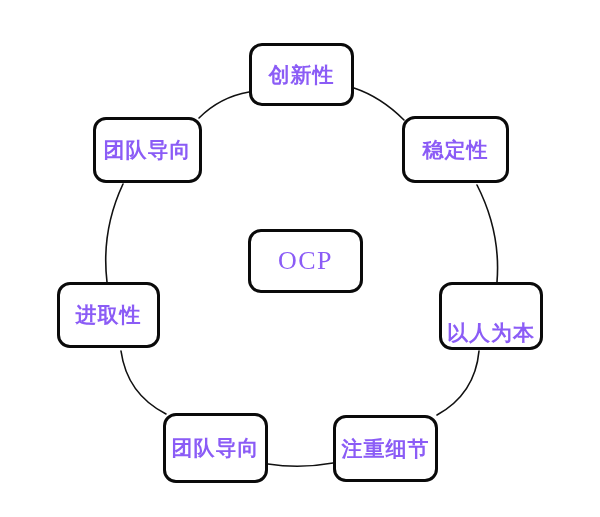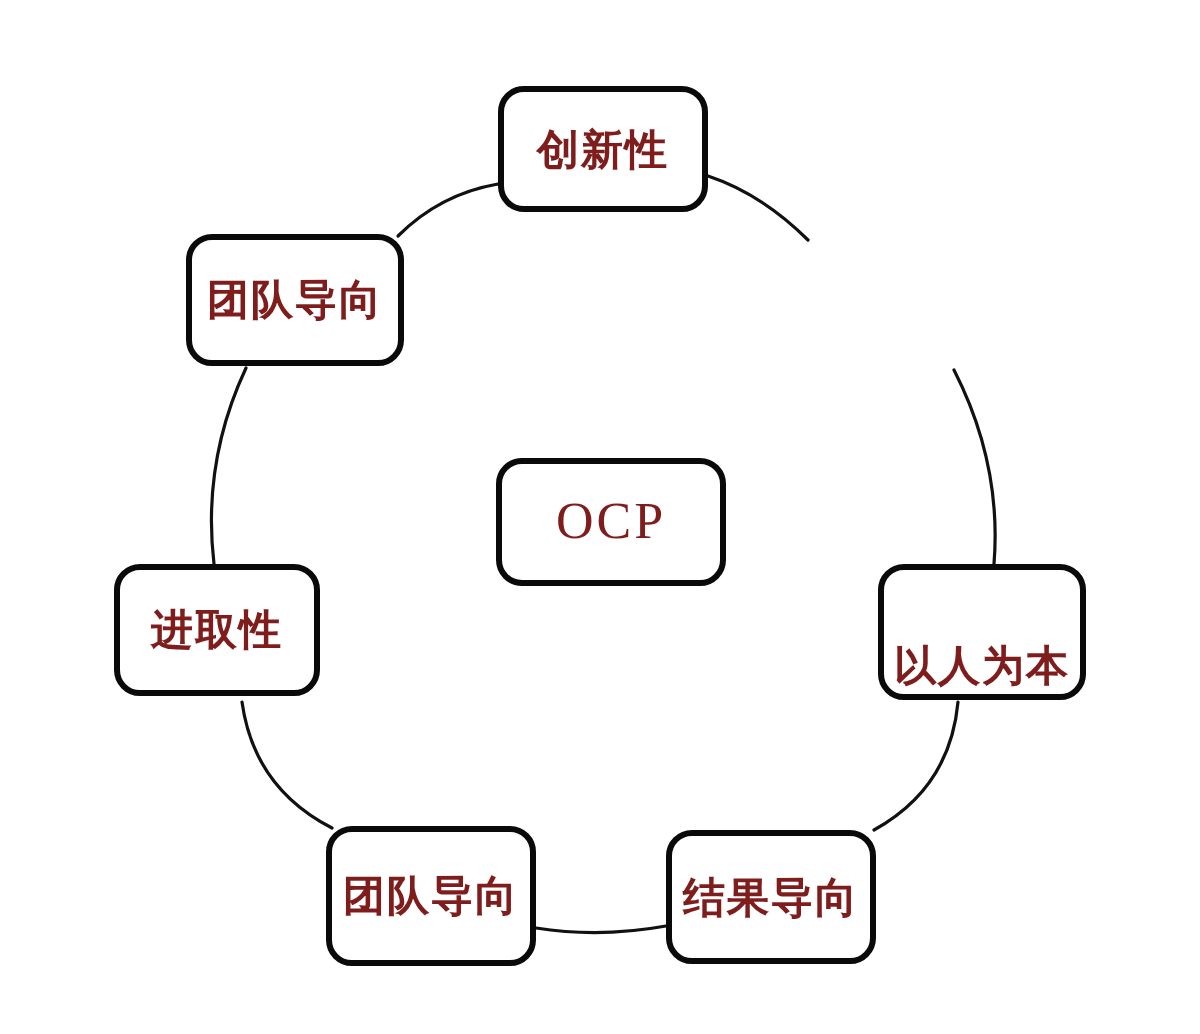--- a/index.html
+++ b/index.html
@@ -24,21 +24,21 @@
   }
   .node {
     position: absolute;
     box-sizing: border-box;
     background: #ffffff;
     border: 3.3px solid #0a0a0a;
     border-radius: 13px;
     display: flex;
     align-items: center;
     justify-content: center;
-    color: #7f1d1d;
+    color: #8b5cf6;
     font-size: 21px;
     font-weight: 600;
     letter-spacing: 1px;
     text-align: center;
     white-space: nowrap;
   }
   .node.center-node {
     font-size: 26px;
     font-weight: 400;
     letter-spacing: 1.5px;
@@ -68,27 +68,30 @@
   </svg>
 
   <div class="node center-node n-center">
     <span>OCP</span>
   </div>
 
   <div class="node n0">
     <span>创新性</span>
   </div>
 
+  <div class="node n1">
+    <span>稳定性</span>
+  </div>
 
   <div class="node n2">
     <span>以人为本</span>
   </div>
 
   <div class="node n3">
-    <span>结果导向</span>
+    <span>注重细节</span>
   </div>
 
   <div class="node n4">
     <span>团队导向</span>
   </div>
 
   <div class="node n5">
     <span>进取性</span>
   </div>
 

